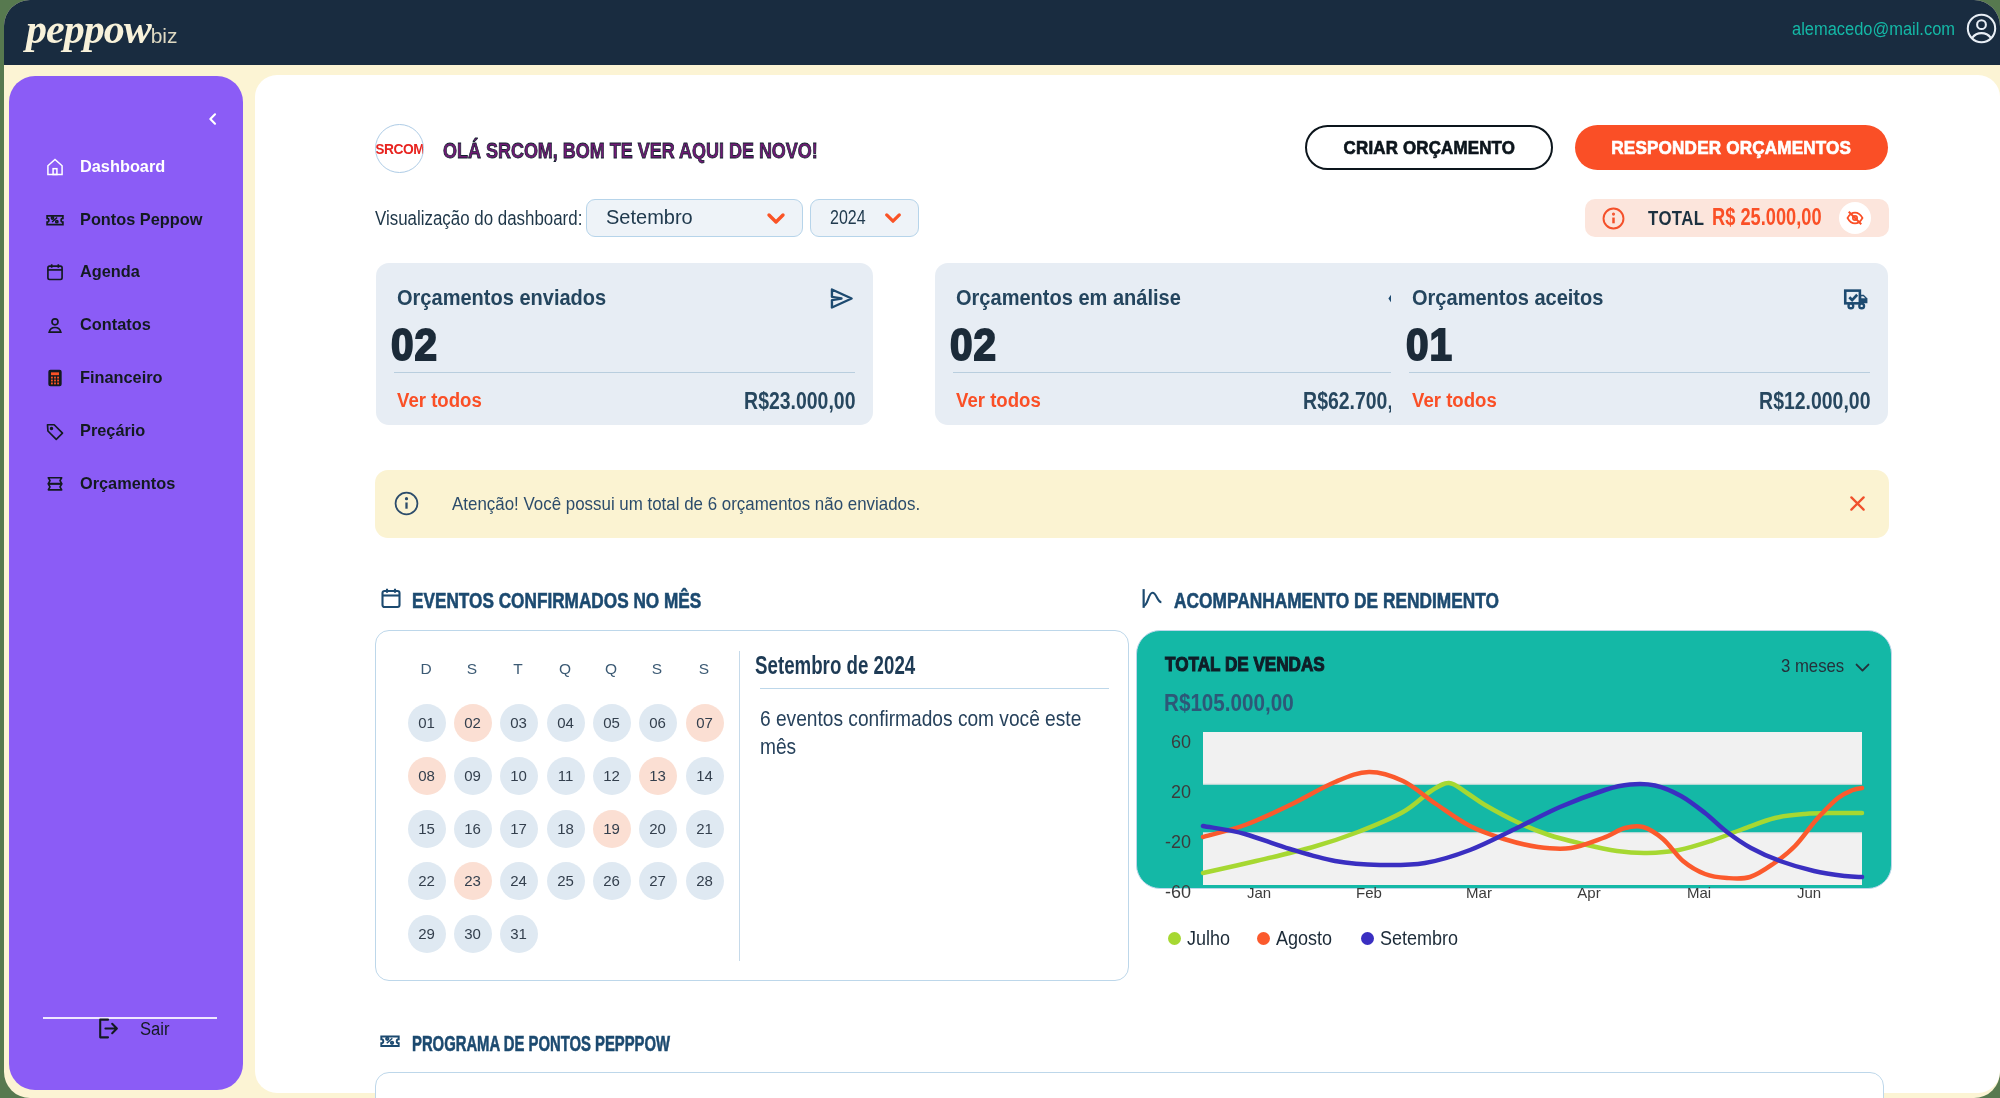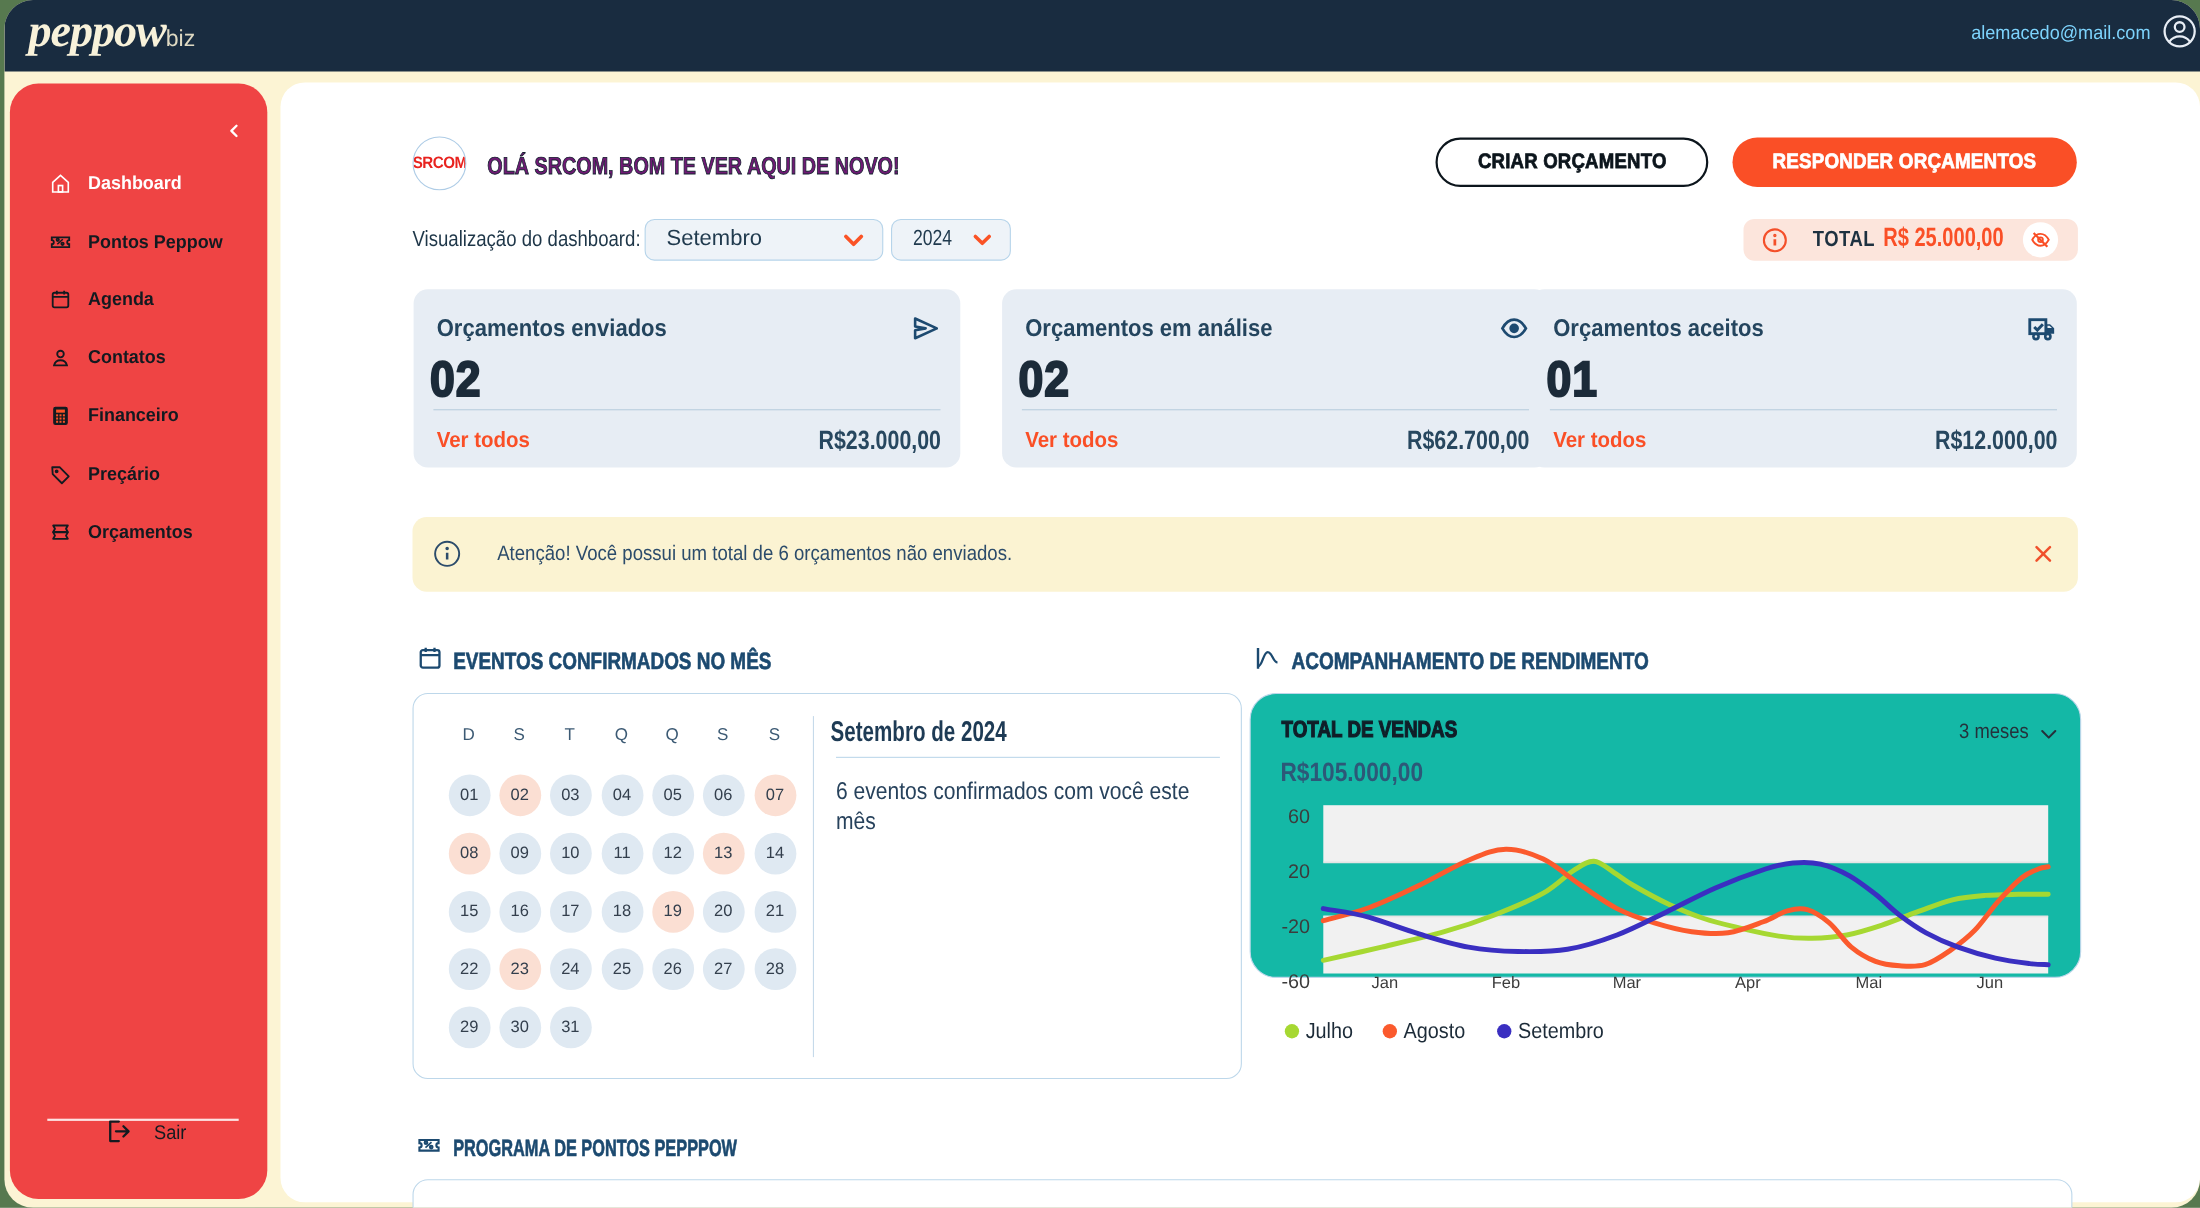--- a/index.html
+++ b/index.html
@@ -5,23 +5,23 @@
   * { margin:0; padding:0; box-sizing:border-box; }
   html,body { width:2000px; height:1098px; overflow:hidden; }
   body { background:#57794f; font-family:"Liberation Sans", sans-serif; position:relative; }
   #win { position:absolute; left:4px; top:0; width:1996px; height:1098px; background:#fcf4d4; border-radius:26px; overflow:hidden; }
   .abs { position:absolute; }
   .sq { display:inline-block; transform-origin:0 50%; white-space:nowrap; }
   
   #hdr { position:absolute; left:0; top:0; width:100%; height:65px; background:#192c40; }
   #logo { position:absolute; left:22px; top:5px; font-family:"Liberation Serif", serif; font-style:italic; font-weight:bold; font-size:42px; color:#f8f2da; letter-spacing:-1px; }
   #logo .biz { font-family:"Liberation Sans", sans-serif; font-style:normal; font-weight:normal; font-size:21px; color:#ded9c2; letter-spacing:0; }
-  #email { position:absolute; right:35px; top:0; height:65px; line-height:58px; color:#7dd3fc; font-size:17.5px; }
-  
-  #side { position:absolute; left:5px; top:76px; width:234px; height:1014px; background:#ef4444; border-radius:26px; }
+  #email { position:absolute; right:35px; top:0; height:65px; line-height:58px; color:#14b8a6; font-size:17.5px; }
+  
+  #side { position:absolute; left:5px; top:76px; width:234px; height:1014px; background:#8b5cf6; border-radius:26px; }
   #side .chev { position:absolute; right:22px; top:35px; width:16px; height:16px; }
   .mi { position:absolute; left:0; width:100%; height:30px; }
   .mi svg { position:absolute; left:36px; top:5px; width:20px; height:20px; }
   .mi span { position:absolute; left:71px; top:5px; font-size:17px; line-height:20px; font-weight:bold; color:#131a20; transform:scaleX(0.96); transform-origin:0 50%; white-space:nowrap; }
   .mi.act span { color:#ffffff; }
   #sideline { position:absolute; left:34px; top:941px; width:174px; height:1.6px; background:rgba(255,255,255,0.85); }
   #sair { position:absolute; left:0px; top:940px; width:100%; height:28px;padding-left:12px; }
   #sair svg { position:absolute; left:86px; top:0px; width:25px; height:25px; }
   #sair span { position:absolute; left:131px; top:3px; font-size:18px; color:#131a20; transform:scaleX(0.92); transform-origin:0 50%; }
   
@@ -207,21 +207,21 @@
   <div class="scard" style="left:372px;">
     <div class="t"><span class="sq" style="transform:scaleX(0.91);">Orçamentos enviados</span></div>
     <svg class="ic" viewBox="0 0 24 24" fill="none" stroke="#1d4a70" stroke-width="2.1">
         <path d="M3.5 4 L21 12 L3.5 20 L3.5 13.5 L12 12 L3.5 10.5 Z" stroke-linejoin="round"></path>
       </svg>
     <div class="n"><span class="sq" style="transform:scaleX(0.9);">02</span></div>
     <div class="dv"></div>
     <div class="vt"><span class="sq" style="transform:scaleX(0.93);">Ver todos</span></div>
     <div class="am"><span class="sq">R$23.000,00</span></div>
   </div>
-  <div class="scard" style="left:907px;">
+  <div class="scard" style="left:931px;">
     <div class="t"><span class="sq" style="transform:scaleX(0.91);">Orçamentos em análise</span></div>
     <svg class="ic" viewBox="0 0 24 24" fill="none" stroke="#1d4a70" stroke-width="2.2">
         <path d="M2.5 12 c2.7-4.8 6.3-7 9.5-7 s6.8 2.2 9.5 7 c-2.7 4.8-6.3 7-9.5 7 s-6.8-2.2-9.5-7 Z"></path>
         <circle cx="12" cy="12" r="2.8" fill="#1d4a70"></circle>
       </svg>
     <div class="n"><span class="sq" style="transform:scaleX(0.9);">02</span></div>
     <div class="dv"></div>
     <div class="vt"><span class="sq" style="transform:scaleX(0.93);">Ver todos</span></div>
     <div class="am"><span class="sq">R$62.700,00</span></div>
   </div>

